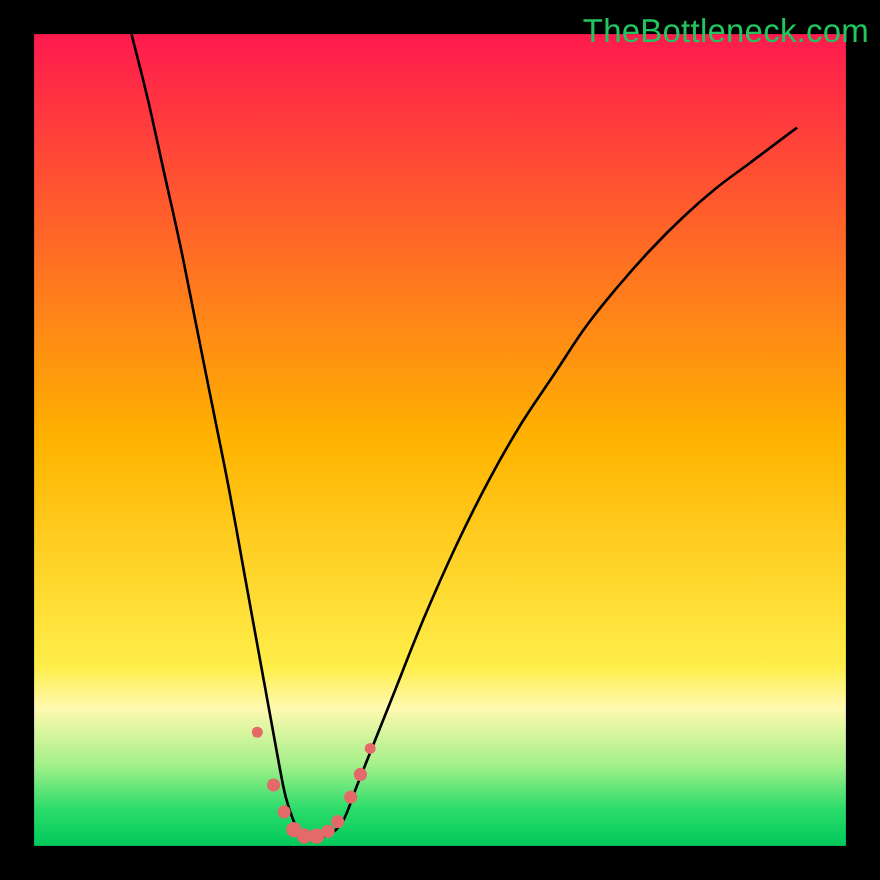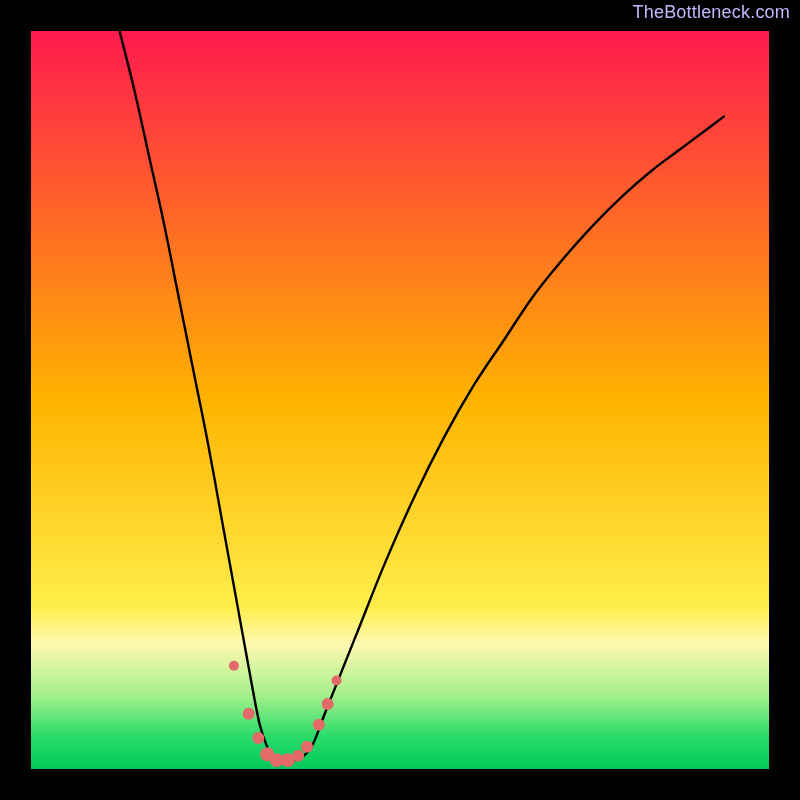--- a/index.html
+++ b/index.html
@@ -10,25 +10,25 @@
     overflow: hidden;
   }
   .frame {
     width: 800px;
     height: 800px;
     background: #000;
     position: relative;
   }
   .watermark {
     position: absolute;
-    top: 2px;
+    top: 12px;
     right: 10px;
     font-family: Arial, Helvetica, sans-serif;
-    font-size: 18px;
-    color: #c4b5fd;
+    font-size: 30px;
+    color: #22c55e;
     letter-spacing: 0.2px;
     font-weight: 500;
   }
   svg {
     display: block;
   }
 </style>
 </head>
 <body>
 

